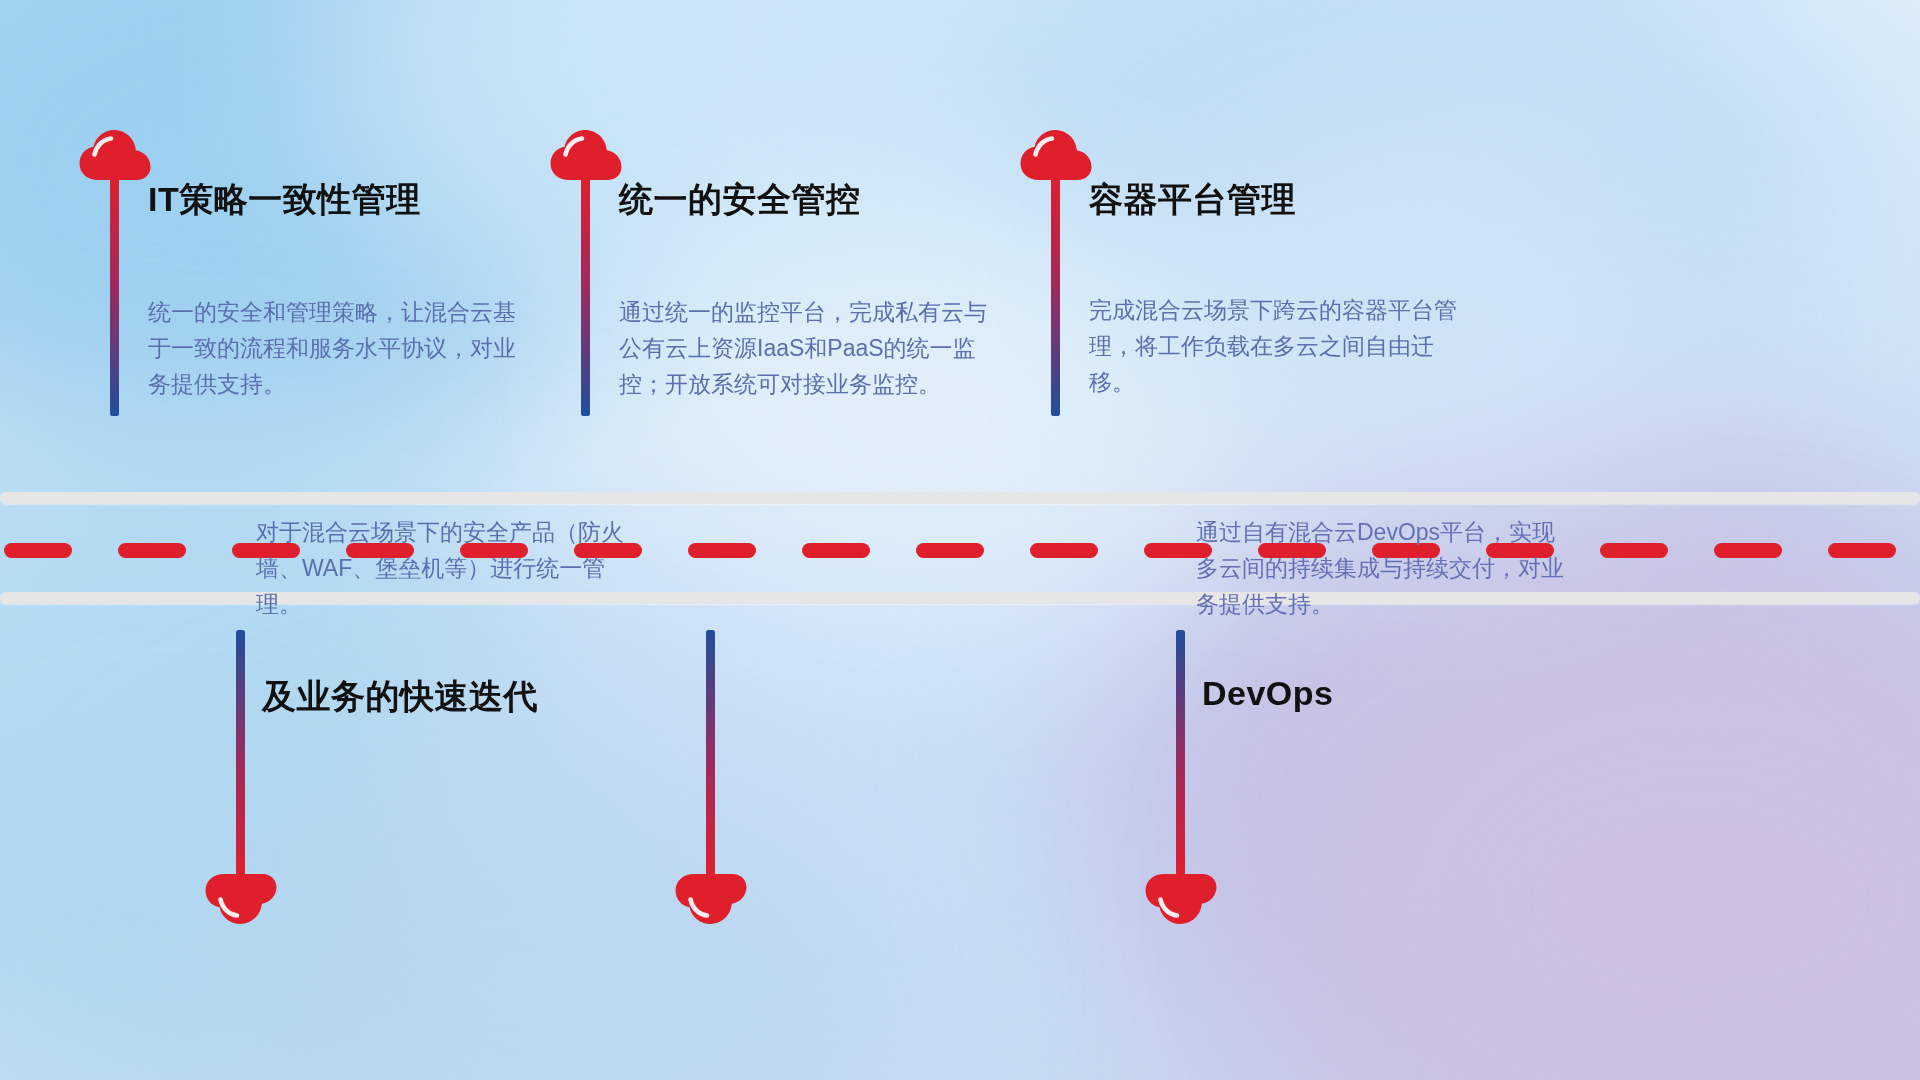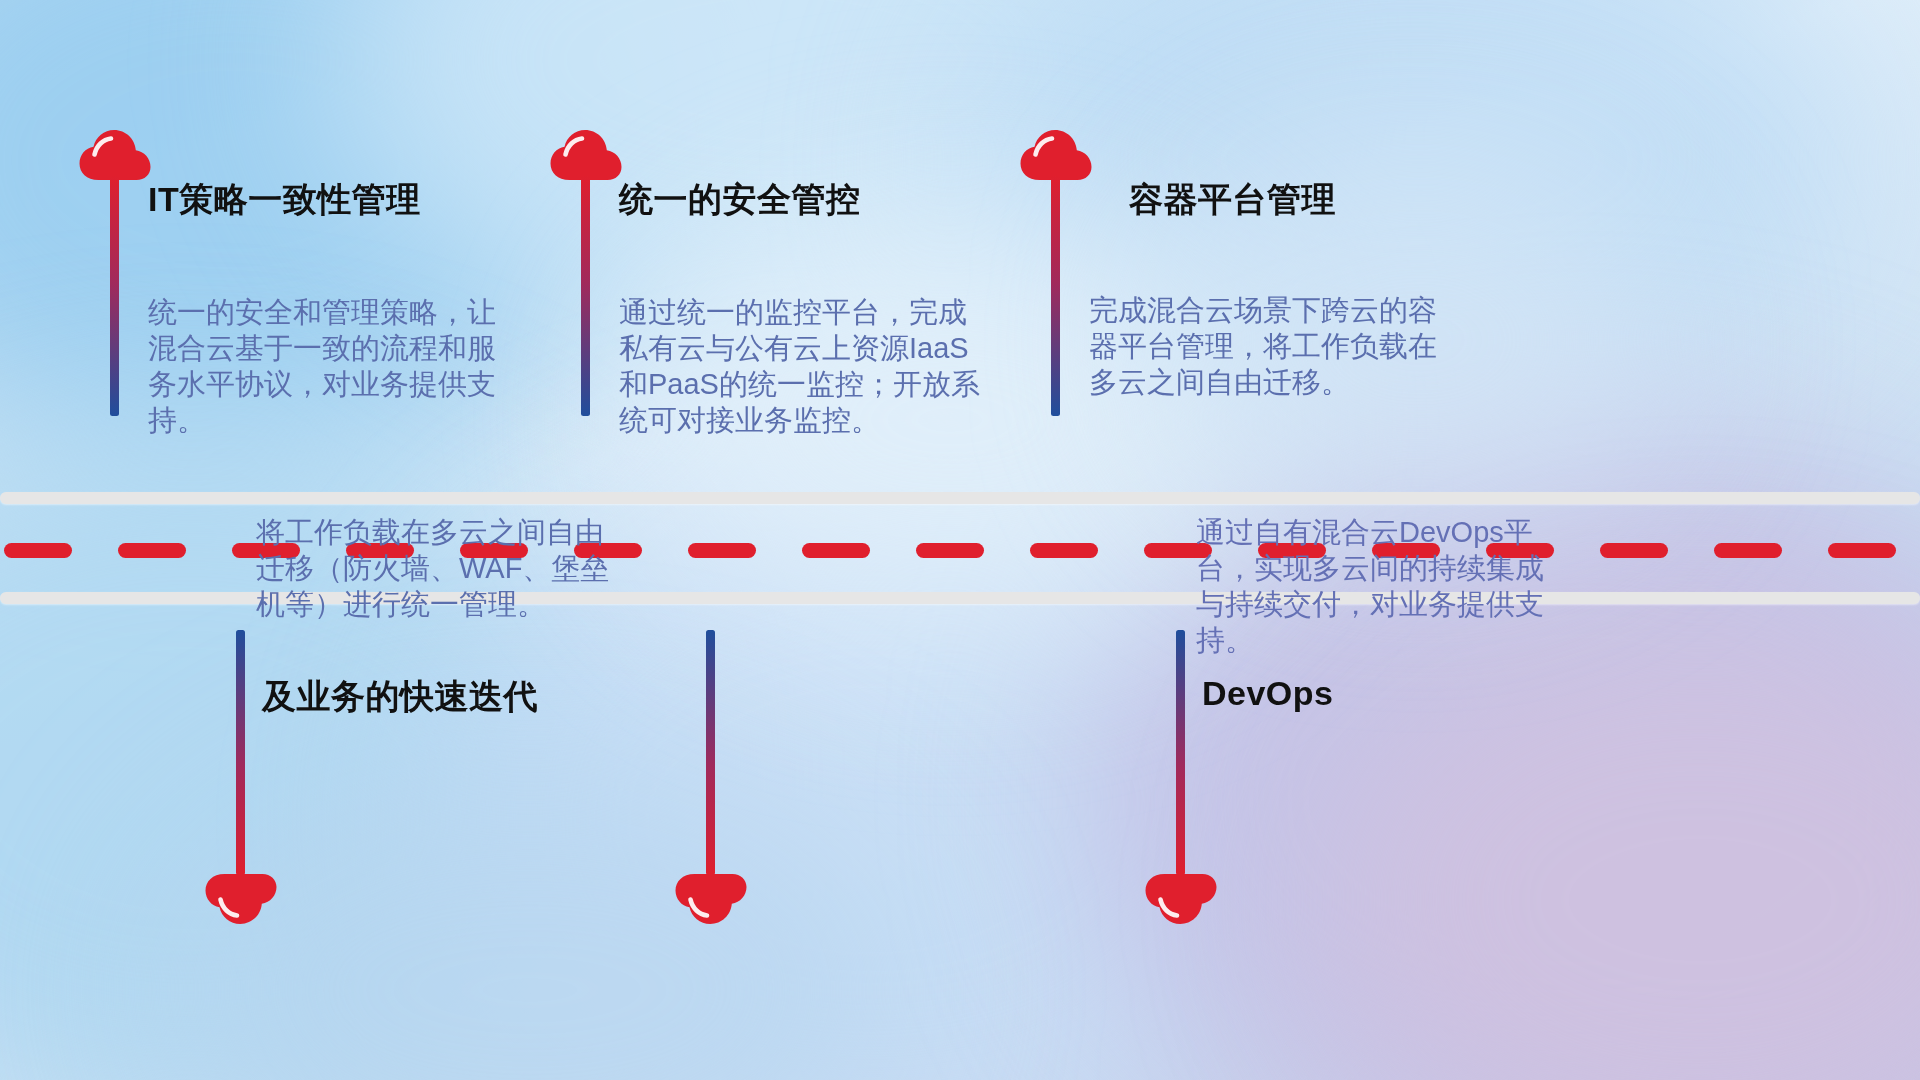--- a/index.html
+++ b/index.html
@@ -32,21 +32,21 @@
   .road-edge.bottom{top:592px;}
   .road-dash{top:543px;height:15px;display:flex;align-items:center;gap:46px;padding-left:4px;}
   .dash{width:68px;height:15px;border-radius:8px;background:#e01f2d;flex:0 0 auto;}
 
   
   .pin{position:absolute;}
   .cloud{position:absolute;width:74px;height:56px;}
 
   
   .title{position:absolute;color:#111;font-weight:700;font-size:34px;letter-spacing:.5px;white-space:nowrap;}
-  .body{position:absolute;color:#5b6fae;font-size:29px;line-height:36px;width:370px;}
+  .body{position:absolute;color:#5b6fae;font-size:23px;line-height:36px;width:370px;}
   .body-r{color:#6470b5;}
 </style>
 </head>
 <body>
 
 <div id="stage">
 
   <div class="bg-base"></div>
   <div class="bg-glow g1"></div>
   <div class="bg-glow g2"></div>
@@ -100,21 +100,21 @@
 
   <div class="pin" style="left:1019px;top:128px;">
     <svg class="cloud" viewBox="0 0 74 56">
       <path d="M20.5 52 C8.5 52 1.5 44.5 1.5 35.5 C1.5 27 7.5 20 15.5 18.8 C17.6 9.2 26 2 36.2 2 C47.6 2 57 10.9 57.8 22.2 C66.2 23.4 72.5 30.4 72.5 38.9 C72.5 46.4 66.6 52 58.5 52 Z" fill="#e01f2d"></path>
       <path d="M16.5 26.5 C18.5 17.5 25 11.5 33 10.5" stroke="#ffffff" stroke-width="4.6" stroke-linecap="round" fill="none" opacity=".92"></path>
     </svg>
     <svg width="9" height="240" viewBox="0 0 9 240" style="position:absolute;left:32px;top:48px;">
       <rect x="0" y="0" width="9" height="240" rx="2.5" fill="url(#stemTop)"></rect>
     </svg>
   </div>
-  <div class="title" style="left:1129px;top:177px;">容器平台管理</div>
+  <div class="title" style="left:1089px;top:177px;">容器平台管理</div>
   <div class="body" style="left:1089px;top:292px;">完成混合云场景下跨云的容器平台管理，将工作负载在多云之间自由迁移。</div>
 
   <div class="road road-edge top"></div>
   <div class="road road-dash" id="road-dashes">
       <div class="dash" style="background: rgb(224, 31, 45);"></div>
       <div class="dash" style="background: rgb(224, 31, 45);"></div>
       <div class="dash" style="background: rgb(224, 31, 45);"></div>
       <div class="dash" style="background: rgb(224, 31, 45);"></div>
       <div class="dash" style="background: rgb(224, 31, 45);"></div>
       <div class="dash" style="background: rgb(224, 31, 45);"></div>
@@ -134,21 +134,21 @@
 
   <div class="pin" style="left:204px;top:630px;">
     <svg width="9" height="245" viewBox="0 0 9 245" style="position:absolute;left:32px;top:0;">
       <rect x="0" y="0" width="9" height="245" rx="2.5" fill="url(#stemBottom)"></rect>
     </svg>
     <svg class="cloud" viewBox="0 0 74 56" style="top:240px;left:0;transform:scaleY(-1);">
       <path d="M20.5 52 C8.5 52 1.5 44.5 1.5 35.5 C1.5 27 7.5 20 15.5 18.8 C17.6 9.2 26 2 36.2 2 C47.6 2 57 10.9 57.8 22.2 C66.2 23.4 72.5 30.4 72.5 38.9 C72.5 46.4 66.6 52 58.5 52 Z" fill="#e01f2d"></path>
       <path d="M16.5 26.5 C18.5 17.5 25 11.5 33 10.5" stroke="#ffffff" stroke-width="4.6" stroke-linecap="round" fill="none" opacity=".92"></path>
     </svg>
   </div>
-  <div class="body" style="left:256px;top:514px;">将工作负载在多云之间自由迁移（防火墙、WAF、堡垒机等）进行统一管理。</div>
+  <div class="body" style="left:256px;top:514px;">对于混合云场景下的安全产品（防火墙、WAF、堡垒机等）进行统一管理。</div>
   <div class="title" style="left:262px;top:674px;">及业务的快速迭代</div>
 
   <div class="pin" style="left:674px;top:630px;">
     <svg width="9" height="245" viewBox="0 0 9 245" style="position:absolute;left:32px;top:0;">
       <rect x="0" y="0" width="9" height="245" rx="2.5" fill="url(#stemBottom)"></rect>
     </svg>
     <svg class="cloud" viewBox="0 0 74 56" style="top:240px;left:0;transform:scaleY(-1);">
       <path d="M20.5 52 C8.5 52 1.5 44.5 1.5 35.5 C1.5 27 7.5 20 15.5 18.8 C17.6 9.2 26 2 36.2 2 C47.6 2 57 10.9 57.8 22.2 C66.2 23.4 72.5 30.4 72.5 38.9 C72.5 46.4 66.6 52 58.5 52 Z" fill="#e01f2d"></path>
       <path d="M16.5 26.5 C18.5 17.5 25 11.5 33 10.5" stroke="#ffffff" stroke-width="4.6" stroke-linecap="round" fill="none" opacity=".92"></path>
     </svg>

